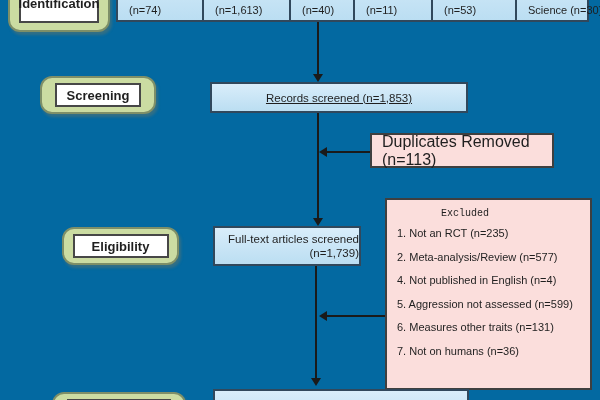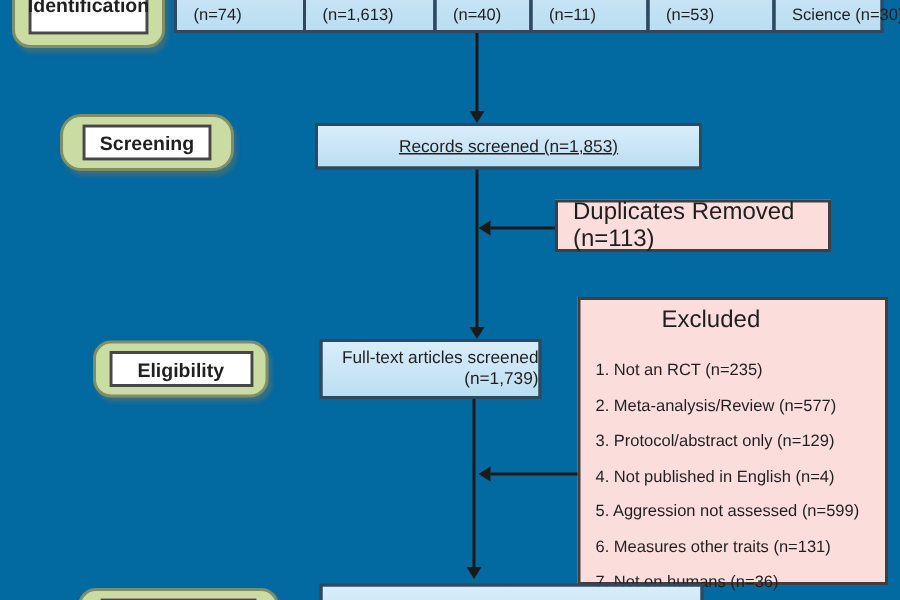--- a/index.html
+++ b/index.html
@@ -15,21 +15,21 @@
     box-shadow:2px 3px 3px rgba(110,120,100,0.45);
     display:flex; align-items:center; justify-content:center;
   }
   .stage-inner {
     background:#ffffff; border:2px solid #474747; box-sizing:border-box;
     display:flex; align-items:center; justify-content:center;
     font-weight:bold; font-size:13px; white-space:nowrap;
   }
   #label-identification { left:8px; top:-26px; width:102px; height:58px; }
   #label-identification .stage-inner { width:80px; height:40px; }
-  #label-screening { left:40px; top:76px; width:116px; height:38px;border-radius:14px; }
+  #label-screening { left:40px; top:76px; width:116px; height:38px; }
   #label-screening .stage-inner { width:86px; height:24px; }
   #label-eligibility { left:62px; top:227px; width:117px; height:38px; }
   #label-eligibility .stage-inner { width:96px; height:24px; }
   #label-bottom { left:52px; top:392px; width:134px; height:46px; align-items:flex-start; }
   #label-bottom .stage-inner { width:104px; height:30px; margin-top:5px; }
 
   
   .blue { background:linear-gradient(180deg,#D9EDFA 0%,#BBDEF2 100%);
           border:2px solid #31485C; box-sizing:border-box; position:absolute; }
   .db-box {
@@ -55,21 +55,21 @@
   
   .pink { background:#FBDEDC; border:2px solid #3F3F3F; box-sizing:border-box; position:absolute; }
   #duplicates-box {
     left:370px; top:133px; width:184px; height:35px;
     display:flex; align-items:center; padding-left:10px; font-size:16px;
   }
   #excluded-box {
     left:385px; top:198px; width:207px; height:192px;
     padding:7px 4px 0 10px; font-size:11px;
   }
-  #excluded-box .title { font-size:16px; line-height:14px; margin:0 0 20px 44px; }
+  #excluded-box .title { font-size:10px; line-height:14px; margin:0 0 6px 44px;font-family:Liberation Mono, monospace; }
   #excluded-box .item  { line-height:13px; margin-bottom:10.5px; white-space:nowrap; }
 
   
   .vline { position:absolute; width:2px; background:#1A1A1A; }
   .hline { position:absolute; height:2px; background:#1A1A1A; }
   .arr-down { position:absolute; width:0; height:0;
     border-left:5px solid transparent; border-right:5px solid transparent;
     border-top:8px solid #1A1A1A; }
   .arr-left { position:absolute; width:0; height:0;
     border-top:5px solid transparent; border-bottom:5px solid transparent;
@@ -138,21 +138,20 @@
 
   <div class="blue flow-box" id="fulltext-box">
     <div>Full-text articles screened</div>
     <div>(n=1,739)</div>
   </div>
 
   <div class="pink" id="excluded-box">
     <div class="title">Excluded</div>
     <div class="item">1. Not an RCT (n=235)</div>
     <div class="item">2. Meta-analysis/Review (n=577)</div>
-    <div class="item">3. Protocol/abstract only (n=129)</div>
     <div class="item">4. Not published in English (n=4)</div>
     <div class="item">5. Aggression not assessed (n=599)</div>
     <div class="item">6. Measures other traits (n=131)</div>
     <div class="item">7. Not on humans (n=36)</div>
   </div>
 
   <div class="blue flow-box" id="bottom-box"></div>
 
   <div class="vline" id="v1"></div>
   <div class="arr-down" id="a1"></div>

